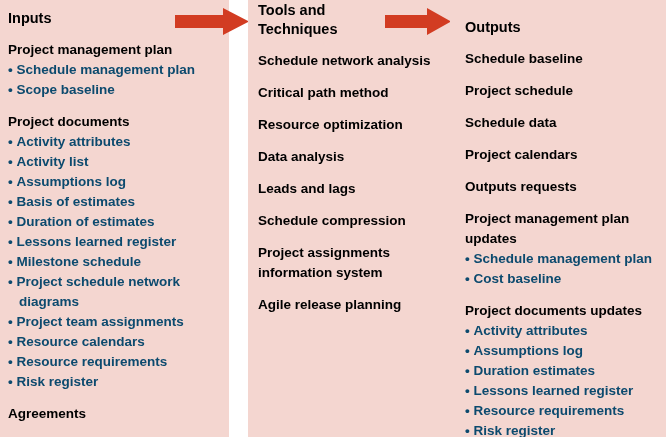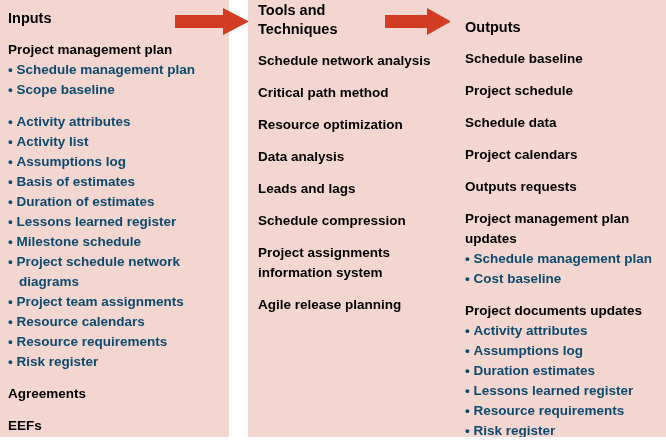--- a/index.html
+++ b/index.html
@@ -94,20 +94,21 @@
     <h2 class="panel-title">Inputs</h2>
     <ul class="group-list">
         <li class="group">
           <div class="group-head">Project management plan</div>
           <ul class="sub-list">
             <li class="sub-item">Schedule management plan</li>
             <li class="sub-item">Scope baseline</li>
           </ul>
         </li>
         <li class="group">
+          <div class="group-head">Project documents</div>
           <ul class="sub-list">
             <li class="sub-item">Activity attributes</li>
             <li class="sub-item">Activity list</li>
             <li class="sub-item">Assumptions log</li>
             <li class="sub-item">Basis of estimates</li>
             <li class="sub-item">Duration of estimates</li>
             <li class="sub-item">Lessons learned register</li>
             <li class="sub-item">Milestone schedule</li>
             <li class="sub-item">Project schedule network diagrams</li>
             <li class="sub-item">Project team assignments</li>

